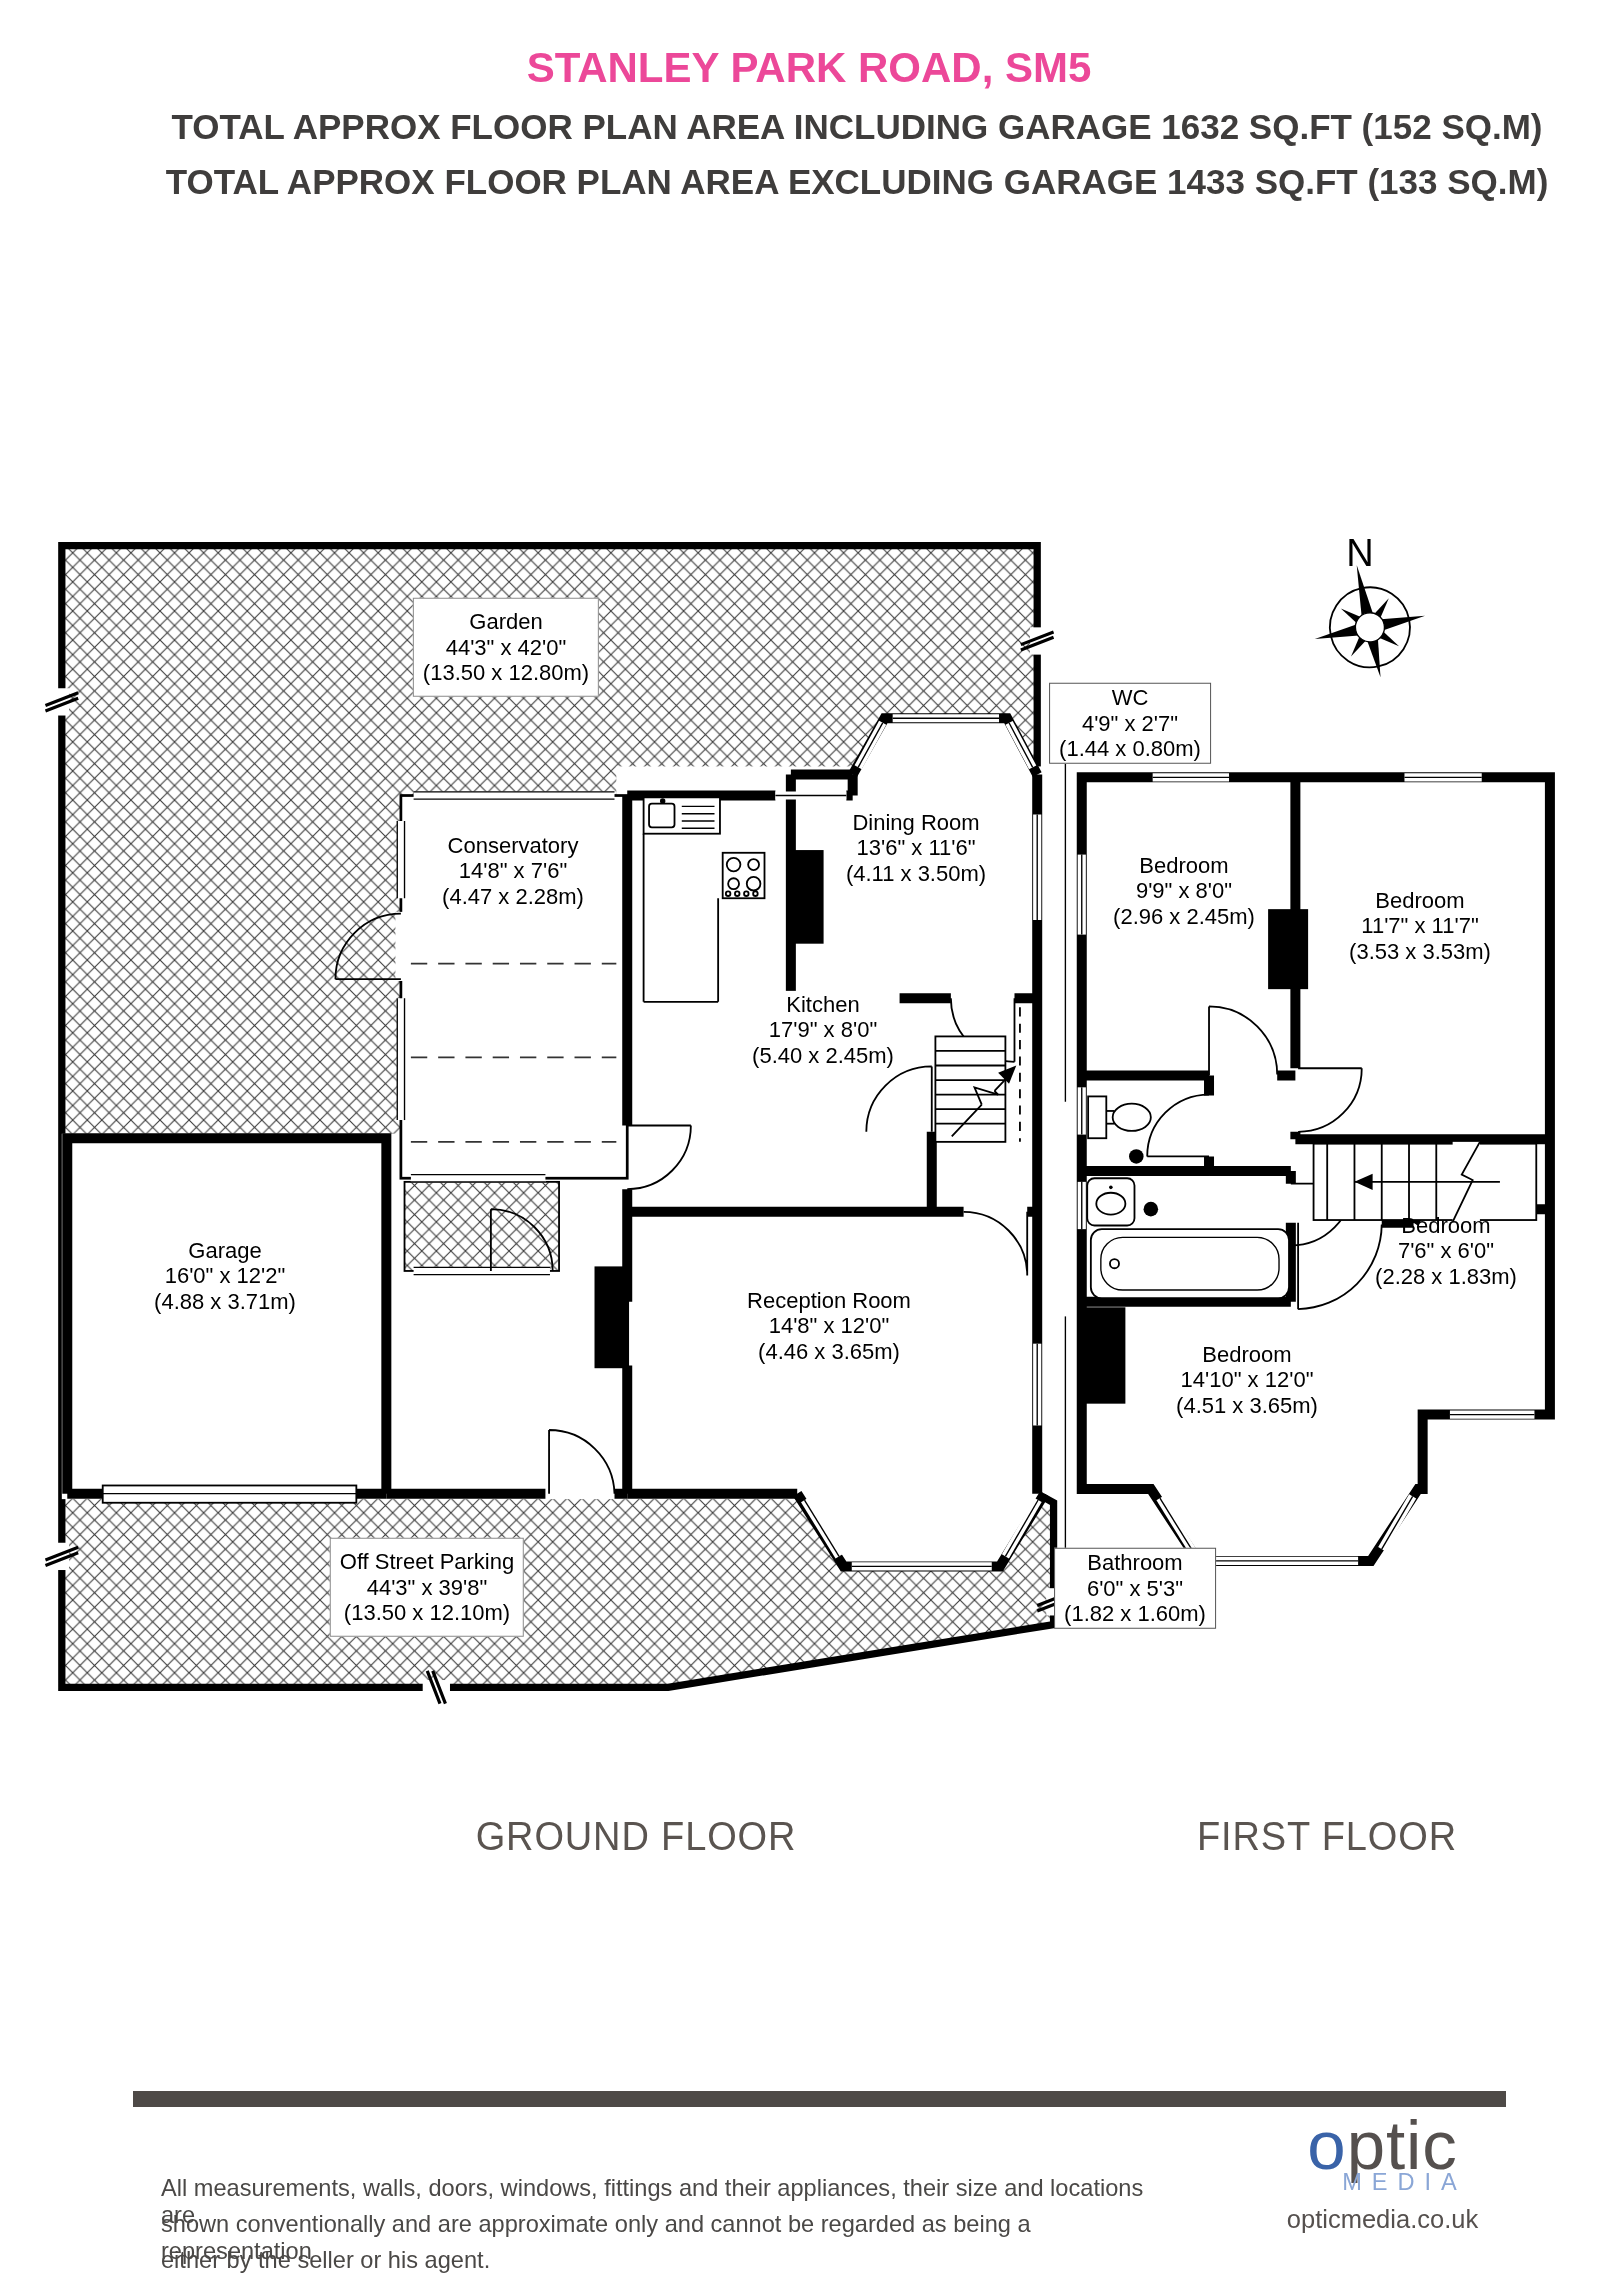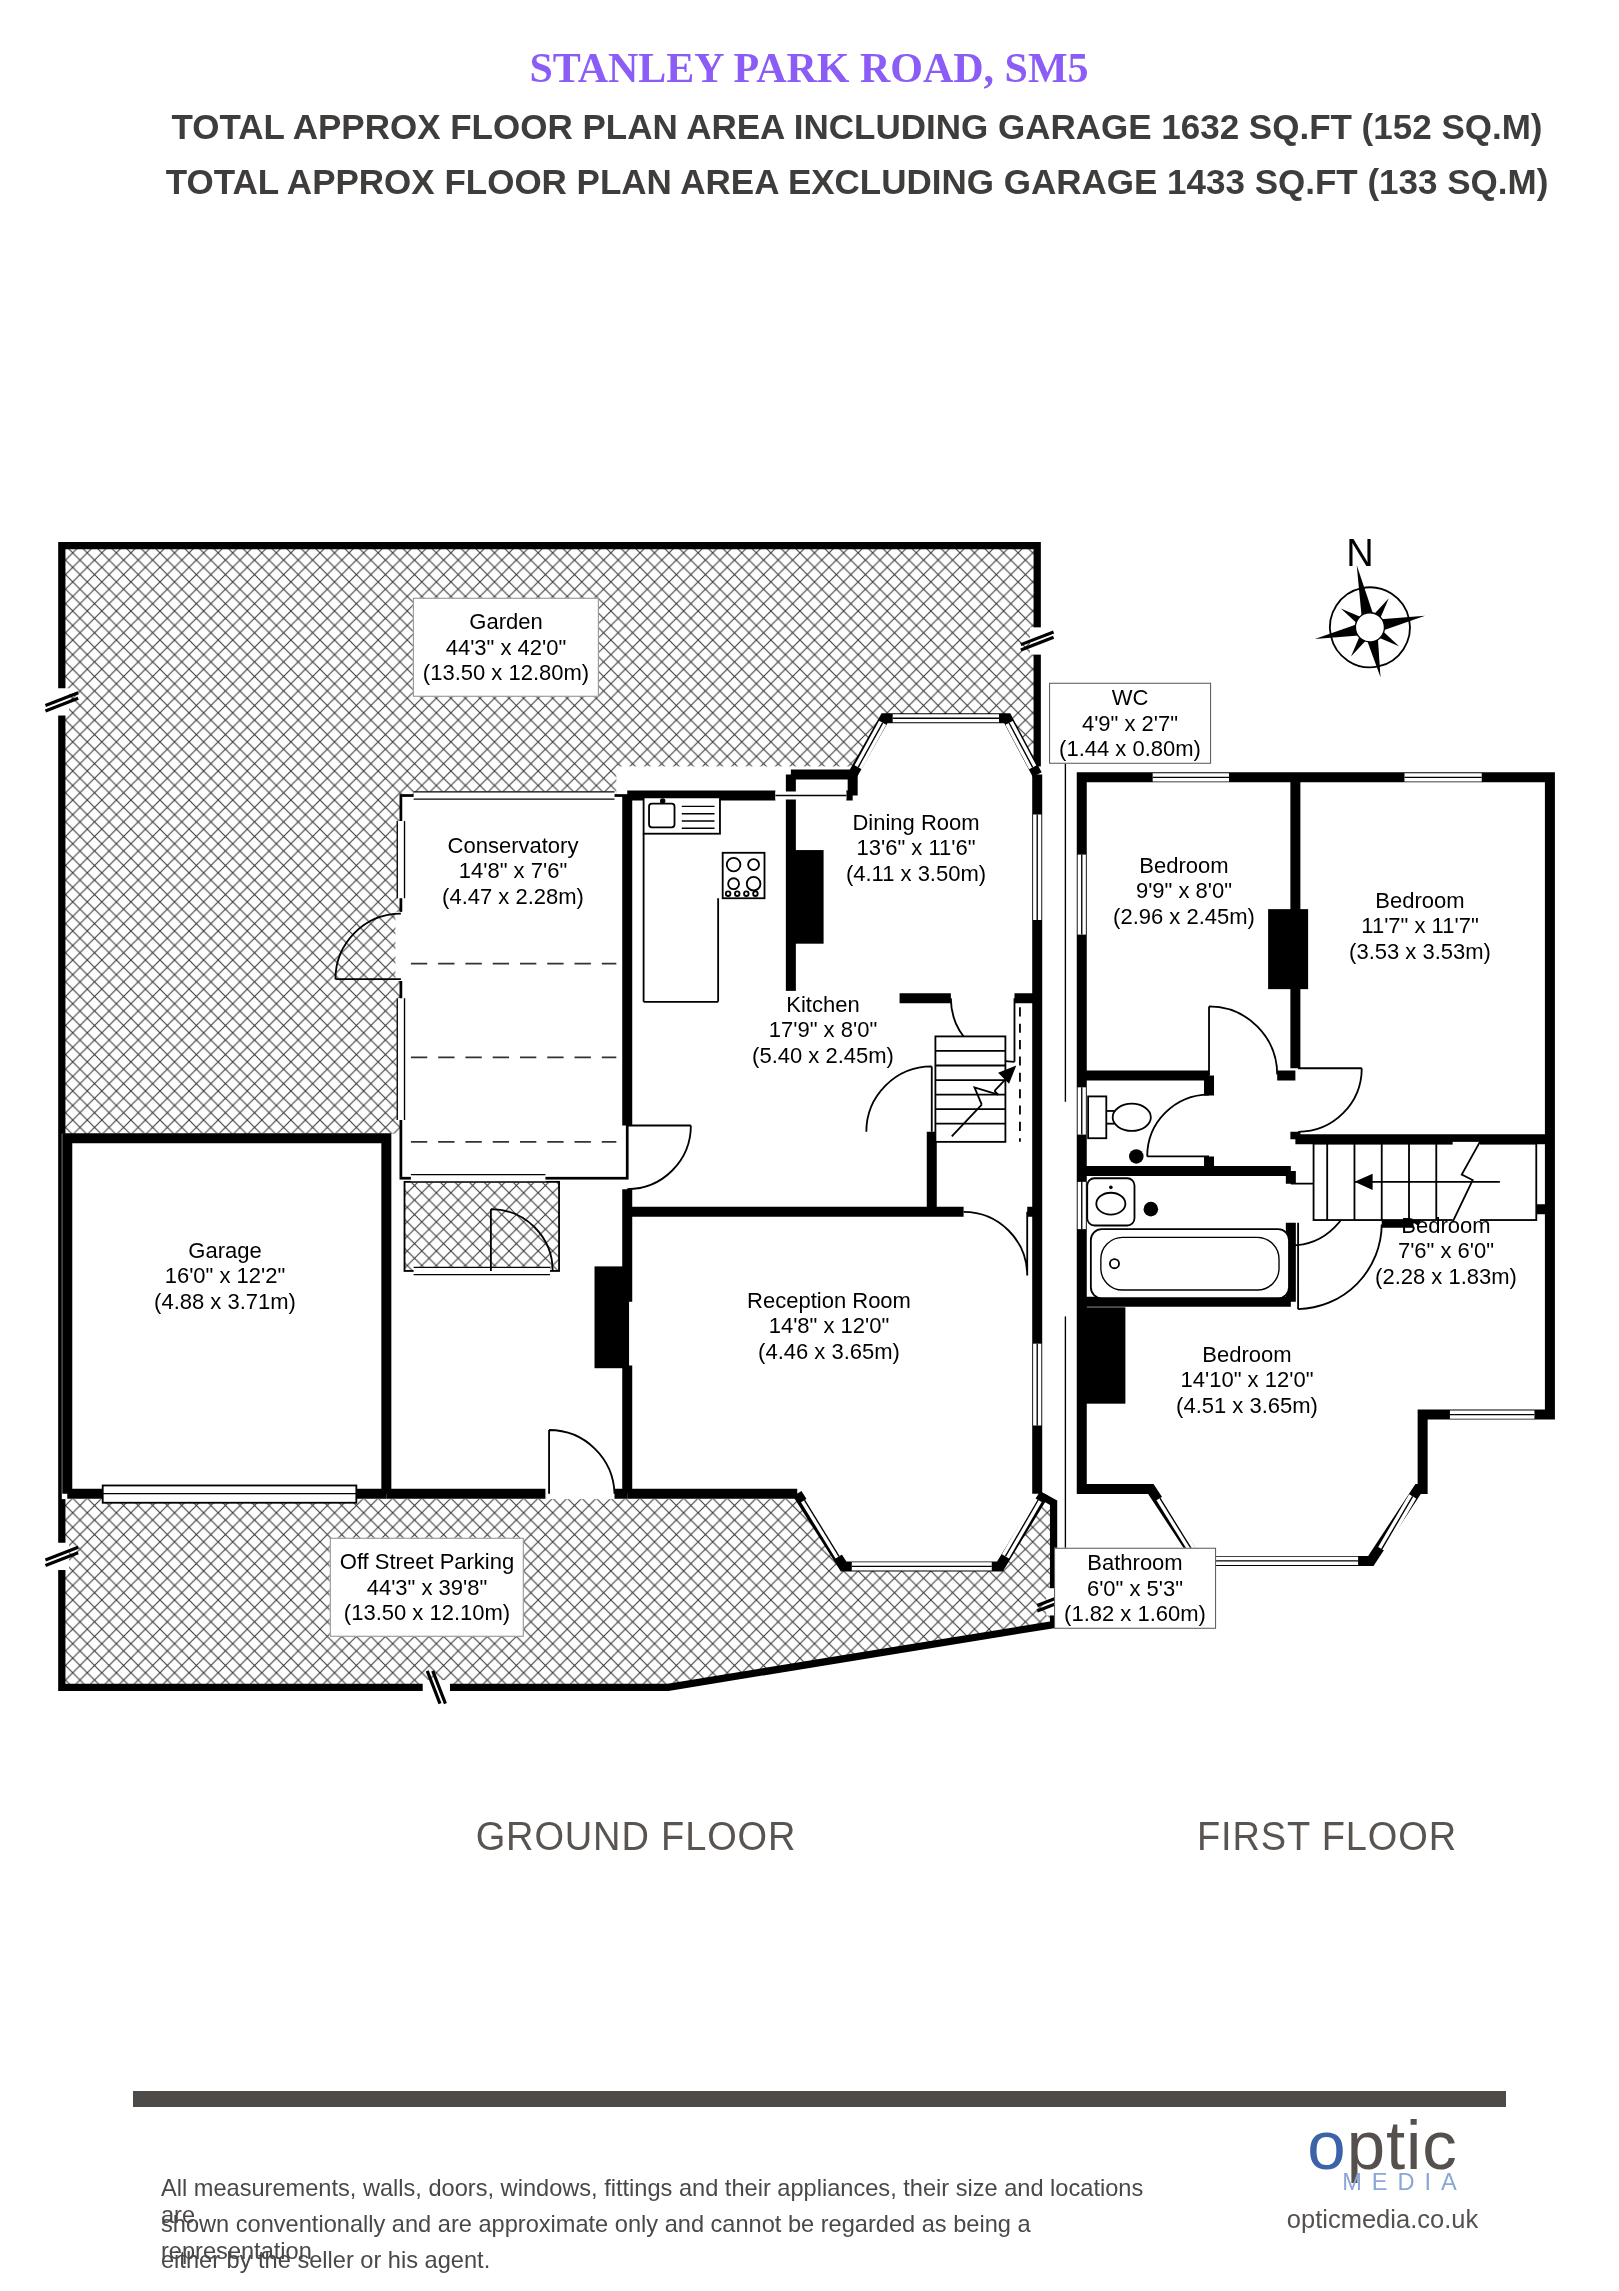--- a/index.html
+++ b/index.html
@@ -1,19 +1,19 @@
 <!DOCTYPE html>
 <html style="font-size:14.5px"><head>
 <meta charset="utf-8">
 <style>
   html,body{margin:0;padding:0;background:#fff;}
   #page{position:relative;width:1619px;height:2291px;background:#fff;overflow:hidden;
         font-family:"Liberation Sans","DejaVu Sans",sans-serif;color:#000;}
   .ctr{position:absolute;transform:translate(-50%,-50%);text-align:center;white-space:nowrap;}
-  .title{font-size:42px;font-weight:bold;color:#8b5cf6;letter-spacing:0px;font-family:Liberation Serif, serif;}
+  .title{font-size:42px;font-weight:bold;color:#ec4899;letter-spacing:0px;}
   .subtitle{font-size:35px;font-weight:700;color:#3f3d3c;margin-left:48px;}
   .rlabel{font-size:22px;line-height:25.5px;color:#000;background:#fff;padding:0.9px 5.5px;}
   .rlabel div{white-space:nowrap;}
   .boxed{border:1.8px solid #8a8a8a;padding:10px 9px;}
   .boxed2{border:1.8px solid #555;padding:1px 9px;}
   .floorlabel{font-size:40px;color:#5a5450;letter-spacing:0.9px;transform:translate(-50%,-50%) scaleX(.95);}
   .northlabel{font-size:38px;color:#000;}
   #footerbar{position:absolute;left:133px;top:2091px;width:1373px;height:16.4px;background:#4e4a47;}
   .disc{position:absolute;left:161px;width:1000px;font-size:23.6px;color:#4a4846;text-align:left;}
   #logo{position:absolute;left:1271px;top:2111px;width:223px;text-align:center;}

